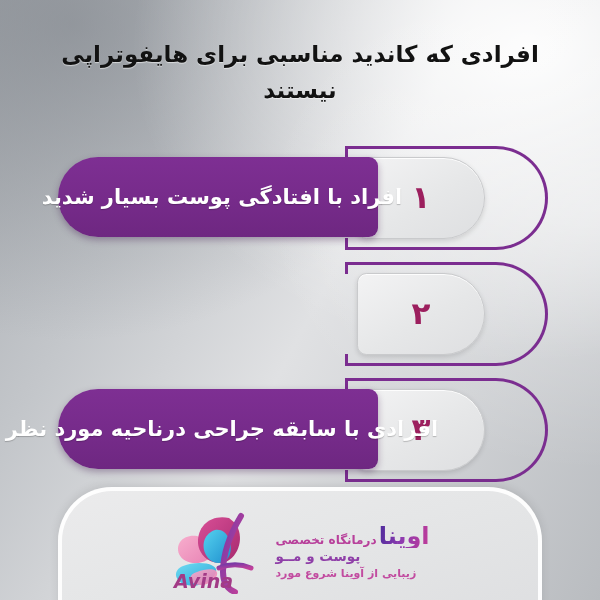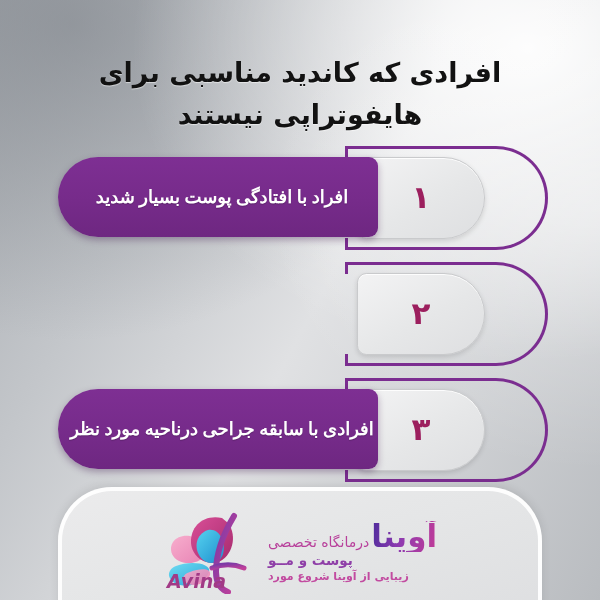--- a/index.html
+++ b/index.html
@@ -27,25 +27,25 @@
     inset: 0;
     pointer-events: none;
     background:
       radial-gradient(80% 60% at 50% 120%, rgba(255,255,255,0.55) 0%, rgba(255,255,255,0) 60%),
       radial-gradient(90% 70% at 100% 35%, rgba(255,255,255,0.40) 0%, rgba(255,255,255,0) 62%);
   }
 
   
   #title {
     position: absolute;
-    top: 52px;
+    top: 37px;
     left: 0;
     right: 0;
     text-align: center;
-    font-size: 27px;
+    font-size: 23px;
     font-weight: 700;
     color: #121212;
     letter-spacing: 0px;
     line-height: 1.55;
     padding: 0 36px;
     box-sizing: border-box;
     text-shadow: 0 1px 1px rgba(255,255,255,0.55);
   }
 
   
@@ -120,27 +120,26 @@
     background: linear-gradient(180deg, #7e2f93 0%, #762b8a 55%, #6e2781 100%);
     border-radius: 40px 9px 9px 40px;
     box-shadow: 0 3px 7px rgba(60,20,75,0.35);
     display: flex;
     align-items: center;
     justify-content: center;
     padding: 0 26px 0 34px;
   }
   .bar .bar-text {
     color: #ffffff;
-    font-size: 18px;
+    font-size: 21px;
     font-weight: 700;
     line-height: 1.45;
     text-align: center;
     text-shadow: 0 1px 1px rgba(0,0,0,0.22);
     white-space: nowrap;
-    font-family: Liberation Serif, serif;
   }
 
   
   #footer-panel {
     position: absolute;
     left: 58px;
     top: 487px;
     width: 484px;
     height: 150px;
     box-sizing: border-box;
@@ -171,34 +170,34 @@
     align-items: flex-end;
     justify-content: center;
     line-height: 1.06;
   }
   .logo-l1 {
     display: flex;
     align-items: baseline;
     gap: 2px;
   }
   .logo-clinic {
-    font-size: 14px;
-    font-weight: 400;
+    font-size: 12px;
+    font-weight: 700;
     color: #b8409b;
     letter-spacing: -0.3px;
   }
   .logo-sub {
     font-size: 13.5px;
     font-weight: 700;
     color: #8f3fa8;
     letter-spacing: -0.3px;
     margin-top: 1px;
   }
   .logo-brand {
-    font-size: 31px;
+    font-size: 24px;
     font-weight: 700;
     background: linear-gradient(100deg, #4d2c9c 0%, #8e3bb0 45%, #c13b97 100%);
     -webkit-background-clip: text;
     background-clip: text;
     color: transparent;
     line-height: 0.98;
     margin-right: 3px;
   }
   .logo-tagline {
     font-size: 11px;

